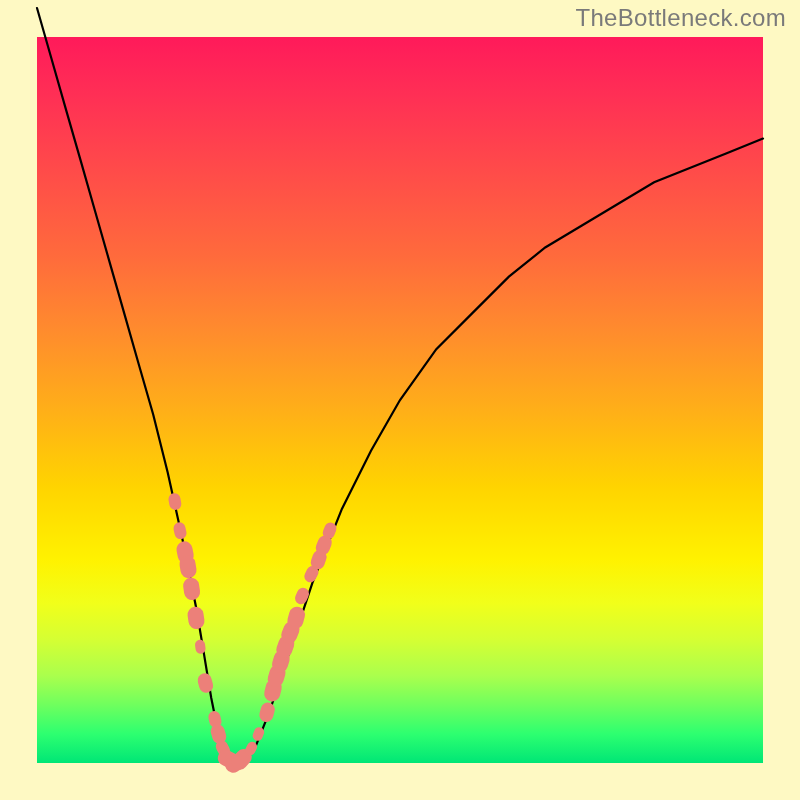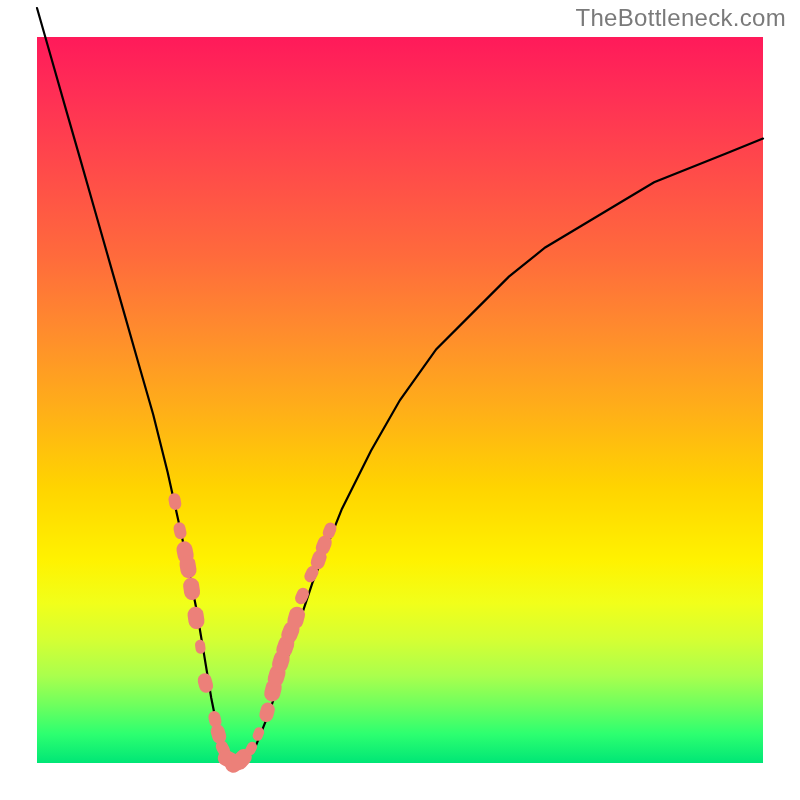--- a/index.html
+++ b/index.html
@@ -10,21 +10,21 @@
     overflow: hidden;
     background: #000;
     font-family: Arial, Helvetica, sans-serif;
   }
   .frame {
     position: absolute;
     top: 0;
     left: 0;
     width: 800px;
     height: 800px;
-    background: #ffffff;
+    background: #fef9c3;
   }
   .plot-area {
     position: absolute;
     top: 37px;
     left: 37px;
     width: 726px;
     height: 726px;
     
     background: linear-gradient(
       to bottom,

